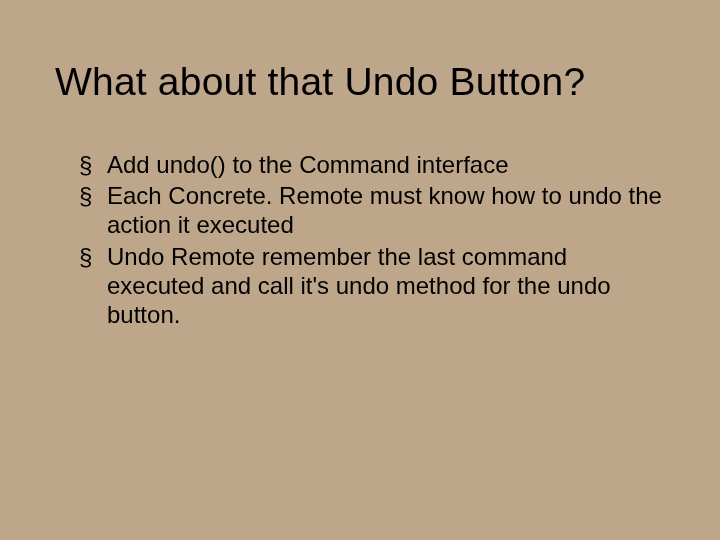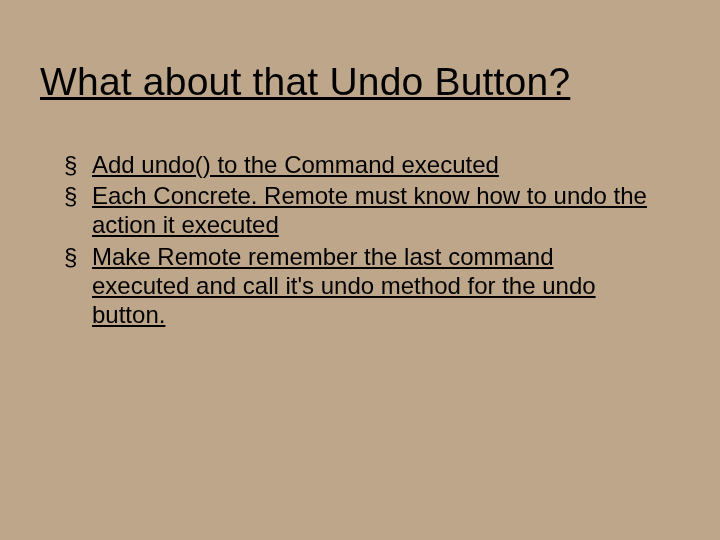--- a/index.html
+++ b/index.html
@@ -9,22 +9,21 @@
     height: 540px;
     background: #bea68a;
     font-family: Arial, Helvetica, sans-serif;
     color: #000;
     overflow: hidden;
   }
   .slide {
     box-sizing: border-box;
     width: 720px;
     height: 540px;
-    padding: 60px 55px 0 40px;
-    text-decoration: underline;
+    padding: 60px 55px 0 55px;
   }
   .title {
     font-size: 39px;
     font-weight: 400;
     margin: 0 0 45px 0;
     line-height: 1.15;
     letter-spacing: 0.2px;
   }
   ul.bullets {
     list-style: none;
@@ -46,17 +45,17 @@
     top: 0;
     font-size: 24px;
   }
 </style>
 </head>
 <body>
 
 <div class="slide">
   <h1 class="title">What about that Undo Button?</h1>
   <ul class="bullets">
-    <li>Add undo() to the Command executed</li>
+    <li>Add undo() to the Command interface</li>
     <li>Each Concrete. Remote must know how to undo the action it executed</li>
-    <li>Make Remote remember the last command executed and call it's undo method for the undo button.</li>
+    <li>Undo Remote remember the last command executed and call it's undo method for the undo button.</li>
   </ul>
 </div>
 
 </body></html>

